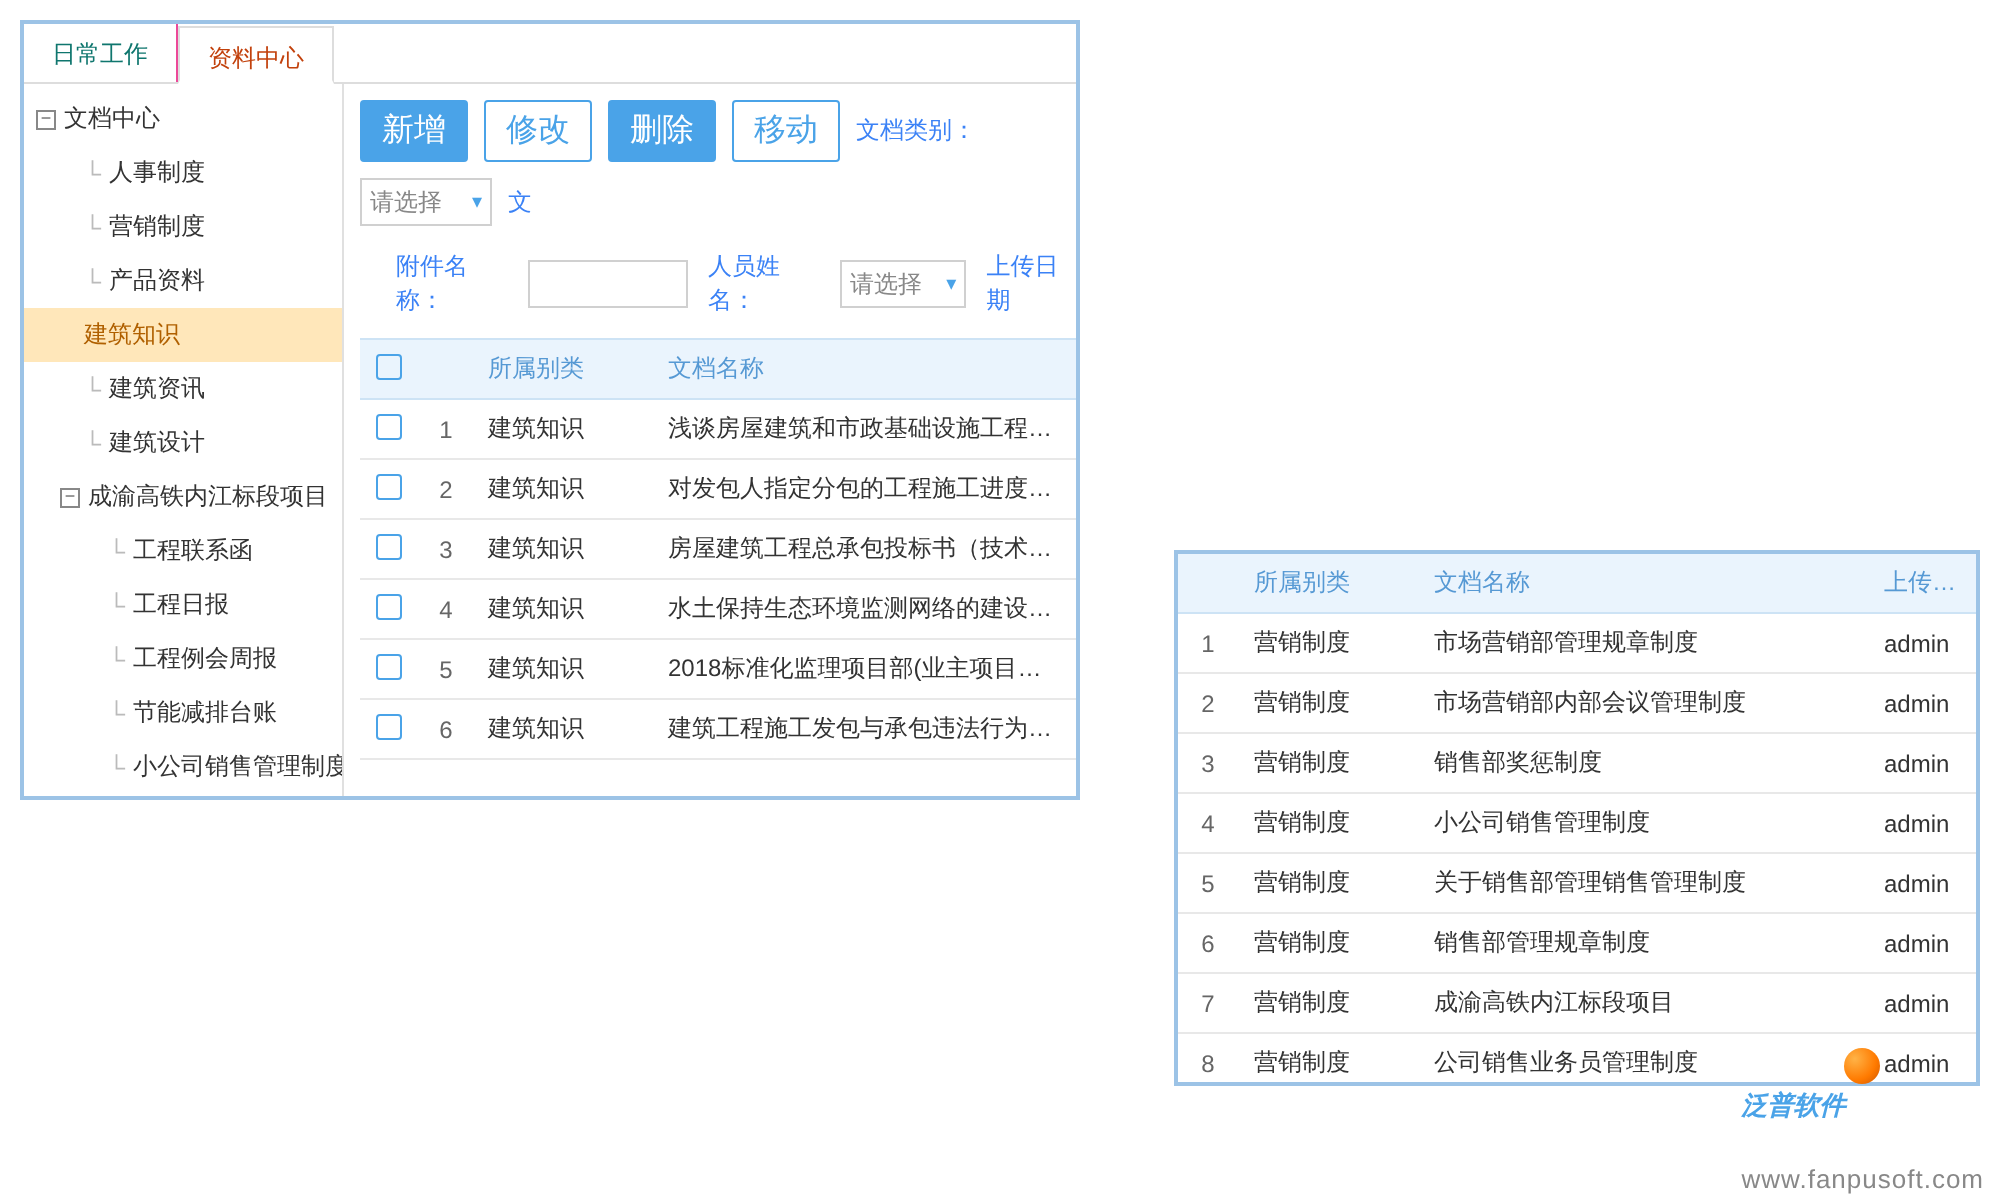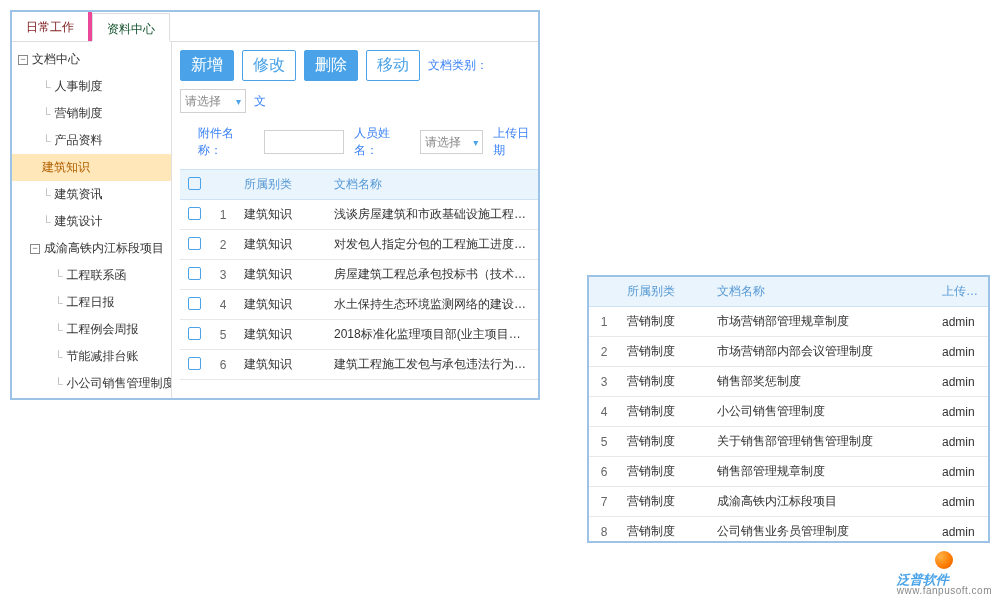--- a/index.html
+++ b/index.html
@@ -3,22 +3,22 @@
 <meta charset="utf-8">
 <style>
 * { box-sizing: border-box; margin: 0; padding: 0; }
 body { font-family: "Microsoft YaHei", Arial, sans-serif; font-size: 12px; color: #333; background: #fff; position: relative; width: 1000px; height: 600px; }
 
 .panel1 { position: absolute; left: 10px; top: 10px; width: 530px; height: 390px; border: 2px solid #9cc3e6; overflow: hidden; }
 .panel2 { position: absolute; left: 587px; top: 275px; width: 403px; height: 268px; border: 2px solid #9cc3e6; overflow: hidden; }
 
 
 .tabs { display: flex; border-bottom: 1px solid #ddd; height: 30px; background: #fff; }
-.tab { padding: 7px 14px; cursor: pointer; color: #7f1d1d; border-right: 4px solid #ec4899; }
-.tab.active { border-bottom: 2px solid #fff; color: #14532d; font-weight: 500; position: relative; top: 1px; background: #fff; border-top: 1px solid #ddd; border-left: 1px solid #ddd; border-right: 1px solid #ddd; font-family: Liberation Mono, monospace; }
+.tab { padding: 7px 14px; cursor: pointer; color: #0f766e; border-right: 1px solid #ec4899; }
+.tab.active { border-bottom: 2px solid #fff; color: #c2410c; font-weight: 500; position: relative; top: 1px; background: #fff; border-top: 1px solid #ddd; border-left: 1px solid #ddd; border-right: 1px solid #ddd; font-family: Liberation Mono, monospace; }
 
 .main-body { display: flex; height: calc(100% - 30px); }
 .sidebar { width: 160px; border-right: 1px solid #e0e0e0; overflow-y: auto; padding-top: 4px; }
 .tree-item { padding: 5px 4px 5px 6px; display: flex; align-items: center; cursor: pointer; white-space: nowrap; }
 .tree-item.lvl1 { padding-left: 6px; }
 .tree-item.lvl2 { padding-left: 30px; }
 .tree-item.lvl3 { padding-left: 42px; }
 .tree-item.active { background: #ffe7ba; color: #b06000; }
 .tree-toggle { width: 10px; height: 10px; border: 1px solid #888; display: inline-flex; align-items: center; justify-content: center; font-size: 9px; line-height: 1; margin-right: 4px; color: #666; }
 .tree-leaf-bar { color: #bbb; margin-right: 4px; }
@@ -43,21 +43,21 @@
 
 
 .table2 { width: 100%; border-collapse: collapse; }
 .table2 th, .table2 td { border-bottom: 1px solid #e8e8e8; padding: 6px 8px; text-align: left; font-weight: normal; white-space: nowrap; }
 .table2 thead th { background: #eaf4fd; color: #5699d4; border-bottom: 1px solid #cde3f5; }
 
 .logo { position: absolute; right: 8px; bottom: 4px; display: flex; align-items: center; gap: 4px; color: #666; font-size: 13px; flex-direction: column; }
 .logo-mark { width: 18px; height: 18px; border-radius: 50%; background: radial-gradient(circle at 30% 30%, #ffb347, #ff7a00 60%, #cc5500); position: relative; }
 .logo-mark::before, .logo-mark::after { content: ""; position: absolute; background: #ff8c00; border-radius: 2px 8px 2px 8px; }
 .logo-text { color: #4aa3e8; font-weight: bold; font-style: italic; }
-.logo-sub { font-size: 10px; color: #888; letter-spacing: 0.5px; }
+.logo-sub { font-size: 13px; color: #888; letter-spacing: 0.5px; margin-top: 24px; }
 .logo-col { display: flex; flex-direction: column; line-height: 1; }
 </style>
 </head>
 <body>
 
 <div class="panel1">
   <div class="tabs">
     <div class="tab">日常工作</div>
     <div class="tab active">资料中心</div>
   </div>

